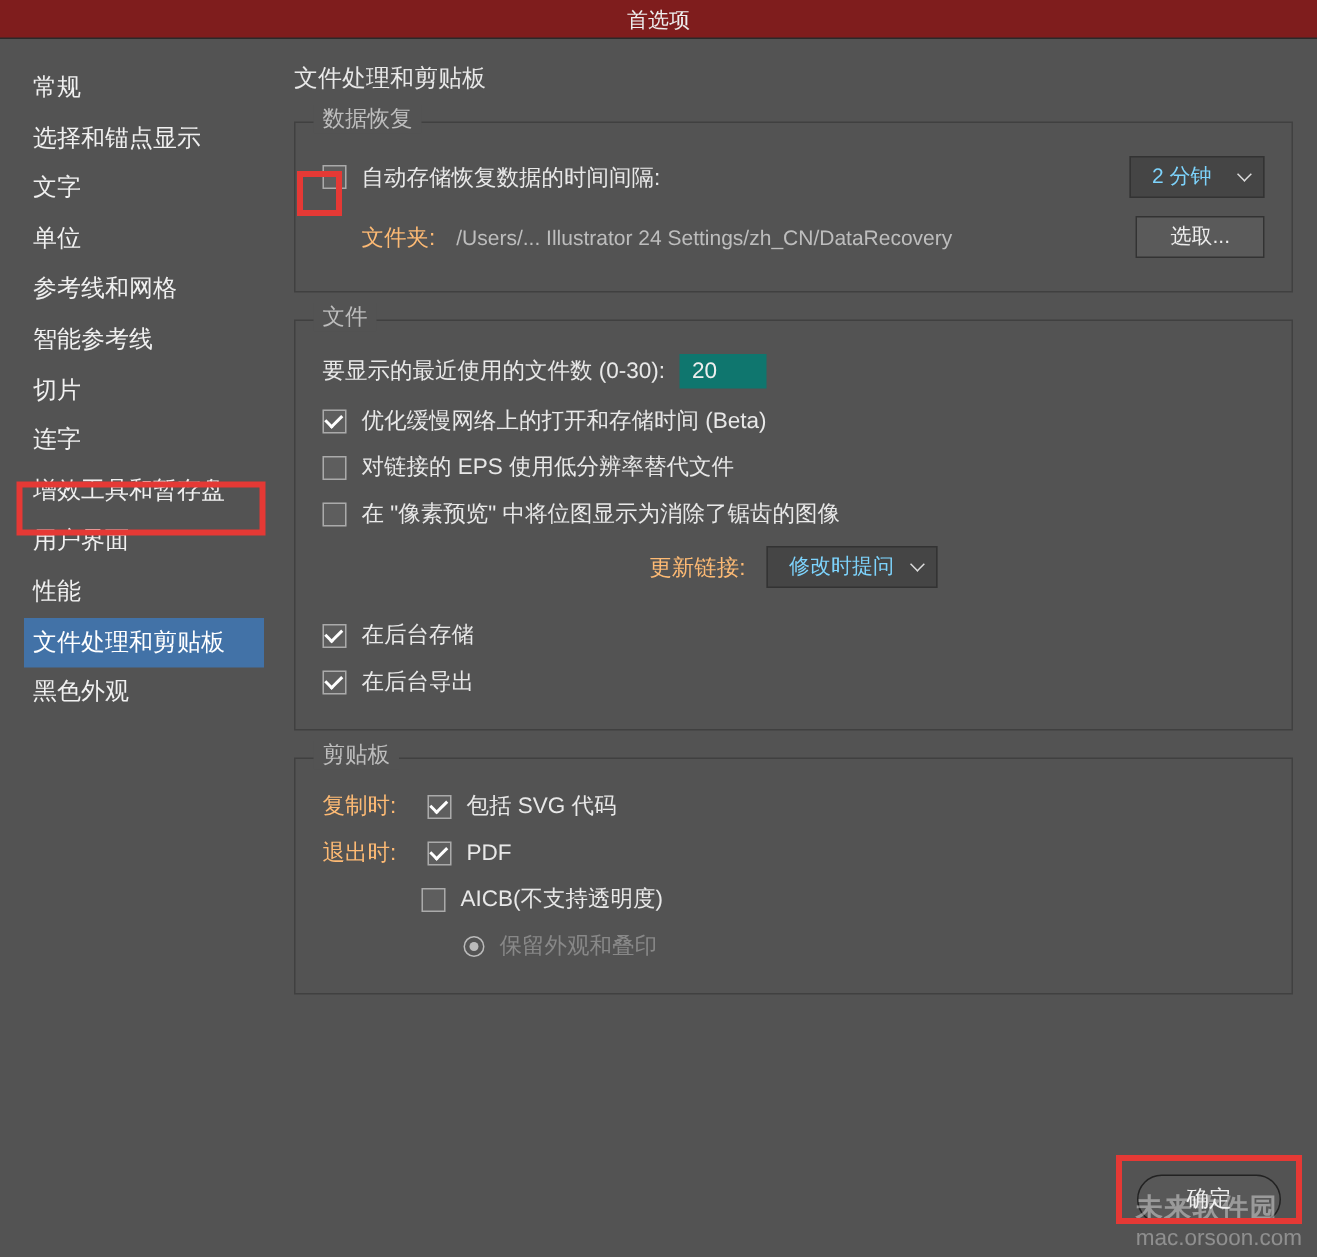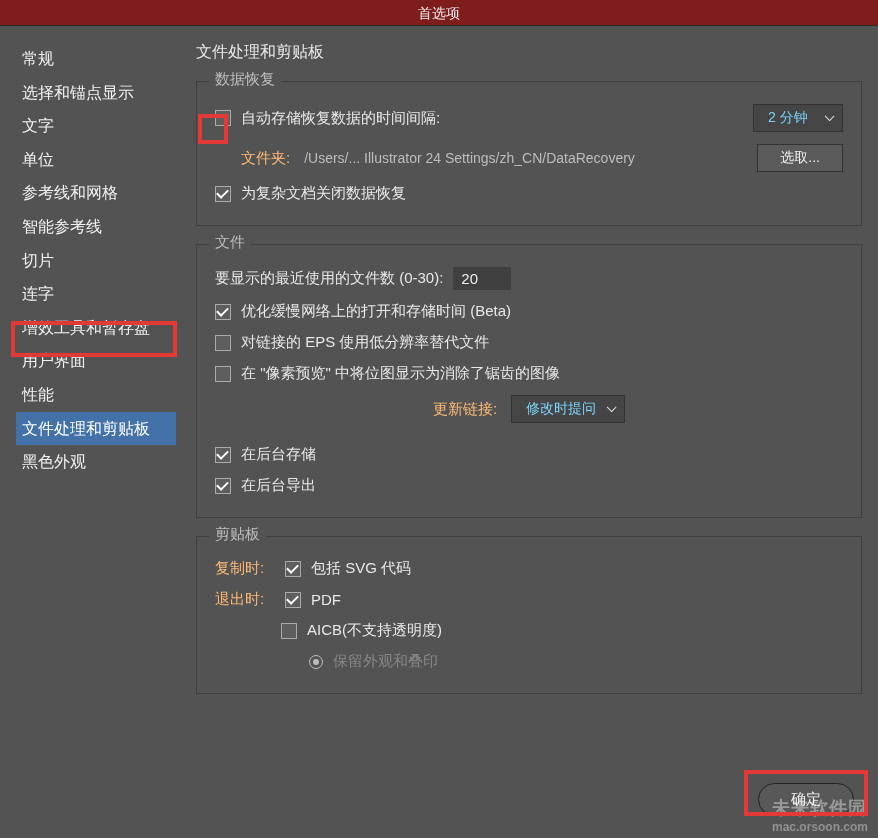--- a/index.html
+++ b/index.html
@@ -153,21 +153,21 @@
   }
   .btn-pill {
     background: #585858;
     border: 1px solid #222;
     color: #eee;
     padding: 6px 32px;
     border-radius: 20px;
     font-size: 15px;
   }
   .input-num {
-    background: #404040;
+    background: #0f766e;
     border: none;
     color: #eee;
     padding: 3px 8px;
     width: 58px;
     font-size: 15px;
   }
   .muted { color: #fdba74; margin-right: 4px; }
   .path { color: #bdbdbd; font-size: 14px; }
   .indent { margin-left: 28px; }
   .update-row { justify-content: center; }
@@ -188,21 +188,21 @@
   .hl2 { left: 11px; top: 321px; width: 166px; height: 36px; }
   .hl3 { left: 744px; top: 770px; width: 124px; height: 46px; }
   .watermark {
     position: absolute;
     right: 10px; bottom: 4px;
     color: rgba(255,255,255,0.4);
     font-size: 18px;
     font-weight: bold;
     letter-spacing: 1px;
   }
-  .watermark small { display:block; font-size:12px; color: rgba(255,255,255,0.35); font-weight: bold; letter-spacing:0; }
+  .watermark small { display:block; font-size:15px; color: rgba(255,255,255,0.35); font-weight: normal; letter-spacing:0; }
 </style>
 </head>
 <body>
 
 <div class="titlebar">
   <span>首选项</span>
 </div>
 
 <div class="container">
   <div class="sidebar">
@@ -234,24 +234,20 @@
           <span>2 分钟</span>
           <span class="chevron"></span>
         </span>
       </div>
       <div class="row" style="padding-left:26px;">
         <span class="muted">文件夹:</span>
         <span class="path">/Users/... Illustrator 24 Settings/zh_CN/DataRecovery</span>
         <span class="spacer"></span>
         <button class="btn"><span>选取...</span></button>
       </div>
-      <div class="row">
-        <span class="checkbox checked"></span>
-        <span>为复杂文档关闭数据恢复</span>
-      </div>
     </div>
 
     <div class="section">
       <div class="section-title">文件</div>
       <div class="row">
         <span>要显示的最近使用的文件数 (0-30):</span>
         <input class="input-num" value="20" style="">
       </div>
       <div class="row">
         <span class="checkbox checked"></span>

